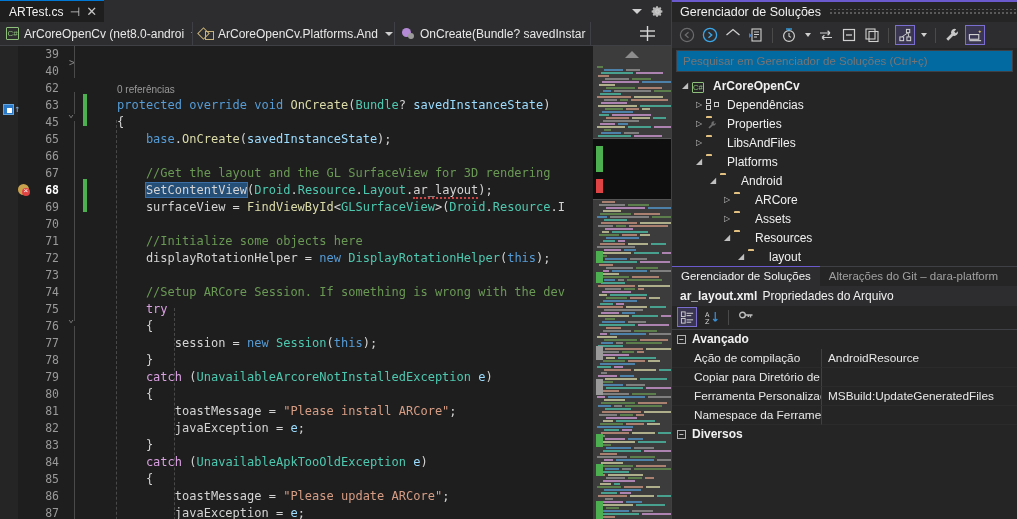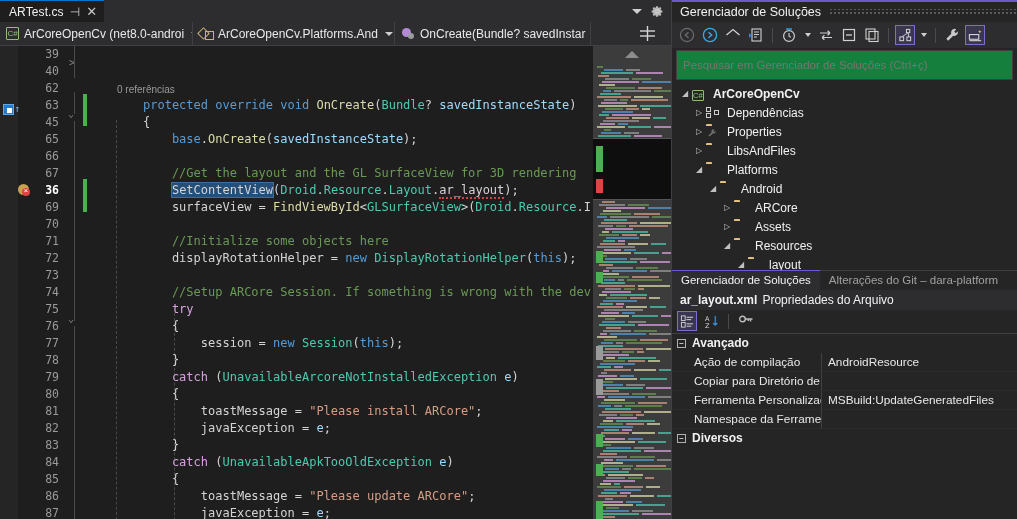--- a/index.html
+++ b/index.html
@@ -45,21 +45,21 @@
   .codearea{ flex:1; position:relative; display:flex; overflow:hidden; background:#1e1e1e; }
   .gutter-ind{ width:18px; background:#252526; flex:none; position:relative; }
   .gutter-num{ width:47px; flex:none; position:relative; text-align:right; }
   .gutter-fold{ width:16px; flex:none; position:relative; }
   .gutter-chg{ width:8px; flex:none; position:relative; }
   .code{ flex:1; position:relative; overflow:hidden; }
 
   .ln{ position:absolute; right:6px; font-family:"DejaVu Sans Mono", monospace; font-size:11.5px; color:#9a9a9a; height:17px; line-height:17px; }
   .ln.cur{ color:#ffffff; font-weight:bold; }
 
-  .cl{ position:absolute; left:0; white-space:pre; font-family:"DejaVu Sans Mono", monospace; font-size:12px; height:17px; line-height:17px; color:#d4d4d4;margin-left:26px; }
+  .cl{ position:absolute; left:0; white-space:pre; font-family:"DejaVu Sans Mono", monospace; font-size:12px; height:17px; line-height:17px; color:#d4d4d4; }
 
   .k  { color:#569cd6; }   
   .kc { color:#d8a0df; }   
   .t  { color:#4ec9b0; }   
   .m  { color:#dcdcaa; }   
   .s  { color:#d69d85; }   
   .c  { color:#6a9955; }   
   .p  { color:#d4d4d4; }   
   .lo { color:#9cdcfe; }   
 
@@ -96,21 +96,21 @@
   .tw-title .dots{ flex:1; margin-left:8px; height:6px;
      background-image:radial-gradient(circle, #5a5a5a 0.8px, transparent 0.9px);
      background-size:4px 4px; background-position:0 2px; }
 
   .se-toolbar{ height:26px; background:#2d2d30; display:flex; align-items:center; gap:3px; padding:0 5px; }
   .tb{ width:20px;height:20px; display:flex;align-items:center;justify-content:center; color:#d0d0d0; position:relative; }
   .tb.sel{ border:1px solid #7a6fd0; background:#3a3550; }
   .tbsep{ width:1px;height:15px;background:#4a4a4a;margin:0 3px; }
   .tb-caret{ width:0;height:0;border-left:3.5px solid transparent;border-right:3.5px solid transparent;border-top:4px solid #cfcfcf; }
 
-  .se-search{ height:30px; margin:2px 4px; background:#15803d; border:1px solid #3f3f46; display:flex;align-items:center; padding:0 6px;}
+  .se-search{ height:22px; margin:2px 4px; background:#0369a1; border:1px solid #3f3f46; display:flex;align-items:center; padding:0 6px;}
   .se-search input{ background:transparent;border:none;outline:none;color:#cfcfcf;font-size:11.5px;width:100%;font-family:"Liberation Sans",sans-serif;}
 
   .tree{ flex:1; overflow:hidden; padding-top:2px; position:relative; }
   .trow{ height:19px; display:flex; align-items:center; font-size:12px; color:#f1f1f1; white-space:nowrap; }
   .tw-ar{ width:14px; text-align:center; color:#b0b0b0; font-size:8px; flex:none; }
   .fold-ic{ width:16px;height:13px; flex:none; margin-right:5px; position:relative; }
   .folder{ background:linear-gradient(#e2c180,#d8b36b); border-radius:1px 2px 2px 2px; width:14px;height:11px; position:relative; top:1px;}
   .folder:before{ content:""; position:absolute; top:-2px; left:0; width:6px;height:2px;background:#e2c180;border-radius:1px 1px 0 0;}
   .proj-ic{ width:14px;height:12px;border:1px solid #8ec07c;color:#8ec07c;font-size:7.5px;line-height:10px;text-align:center;border-radius:1px;}
   .dep-ic{ width:16px;height:12px;position:relative; }
@@ -192,21 +192,21 @@
 
       <div class="gutter-num">
           <div class="ln" style="top: 0px;">39</div>
           <div class="ln" style="top: 17px;">40</div>
           <div class="ln" style="top: 34px;">62</div>
           <div class="ln" style="top: 51px;">63</div>
           <div class="ln" style="top: 68px;">45</div>
           <div class="ln" style="top: 85px;">65</div>
           <div class="ln" style="top: 102px;">66</div>
           <div class="ln" style="top: 119px;">67</div>
-          <div class="ln cur" style="top: 136px;">36</div>
+          <div class="ln cur" style="top: 136px;">68</div>
           <div class="ln" style="top: 153px;">69</div>
           <div class="ln" style="top: 170px;">70</div>
           <div class="ln" style="top: 187px;">71</div>
           <div class="ln" style="top: 204px;">72</div>
           <div class="ln" style="top: 221px;">73</div>
           <div class="ln" style="top: 238px;">74</div>
           <div class="ln" style="top: 255px;">75</div>
           <div class="ln" style="top: 272px;">76</div>
           <div class="ln" style="top: 289px;">77</div>
           <div class="ln" style="top: 306px;">78</div>

